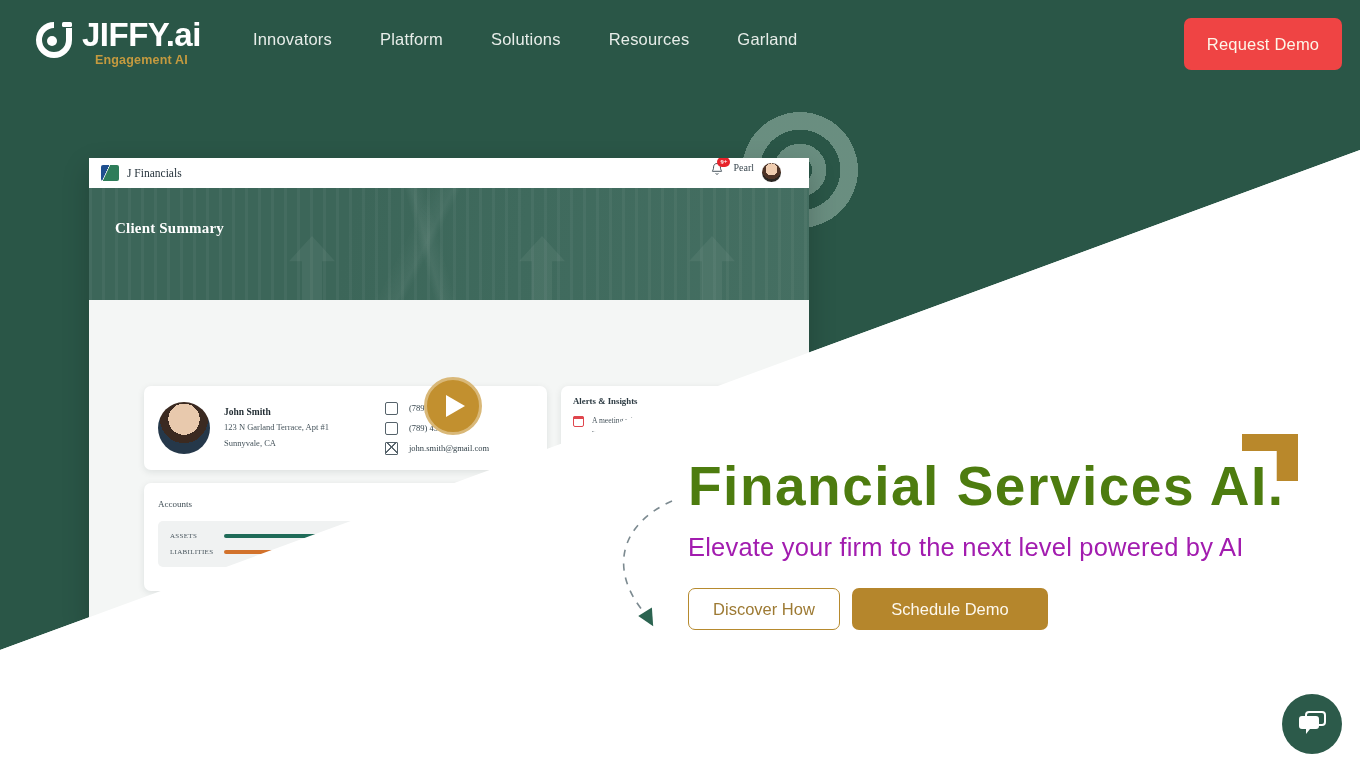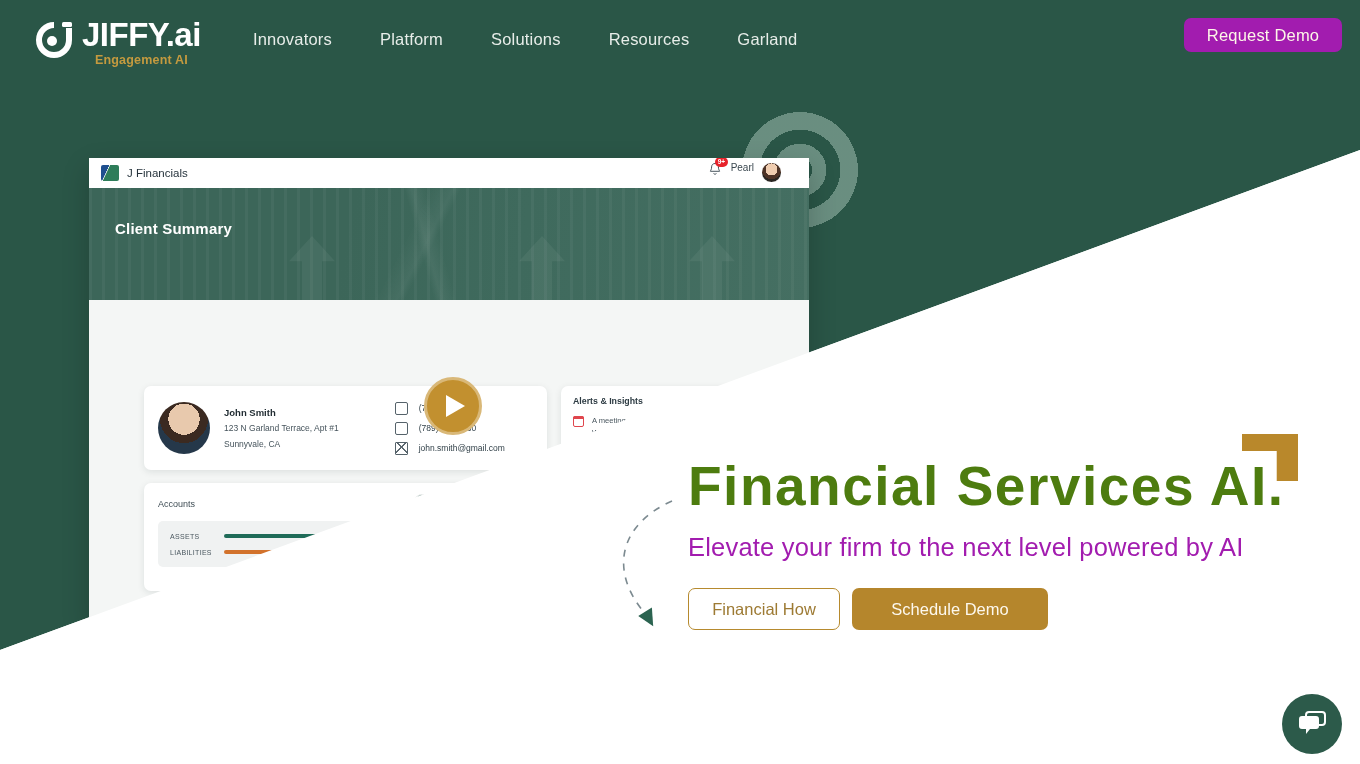--- a/index.html
+++ b/index.html
@@ -48,32 +48,33 @@
     font-size: 12.5px; font-weight: 700; color: #c49a3f;
     letter-spacing: .2px; margin-top: 1px; text-align: center;
   }
   .nav-links { display: flex; align-items: center; margin-left: 52px; }
   .nav-link {
     color: #e7ede9; font-size: 16.5px; letter-spacing: .2px;
     margin-right: 48px; cursor: pointer; white-space: nowrap;
   }
   .req-demo {
     position: absolute; right: 18px; top: 18px;
-    width: 158px; height: 34px; border-radius: 7px;
-    background: #a21caf; color: #fdf6e8;
+    width: 158px; height: 52px; border-radius: 7px;
+    background: #ef4444; color: #fdf6e8;
     font-size: 16.5px; display: flex; align-items: center; justify-content: center;
     cursor: pointer; border: none; letter-spacing: .2px;
   }
 
   
   .dash {
     position: absolute; left: 89px; top: 158px;
     width: 720px; height: 466px; z-index: 10;
     background: #f4f6f5; overflow: hidden;
     box-shadow: 0 10px 26px rgba(0,0,0,.20);
+    font-family: Liberation Serif, serif;
   }
   .dash-titlebar {
     height: 30px; background: #ffffff; display: flex; align-items: center;
     padding: 0 12px; position: relative;
   }
   .dash-logo {
     width: 18px; height: 16px; margin-right: 8px;
     background: linear-gradient(115deg, #1f4f8f 0%, #1f4f8f 32%, #ffffff 34%, #2e7d5a 38%, #2e7d5a 100%);
     border-radius: 2px;
   }
@@ -360,21 +361,21 @@
     <path d="M72 6 C 18 30, 8 78, 48 122" fill="none" stroke="#7c8a90" stroke-width="1.6" stroke-dasharray="7 7"></path>
     <polygon points="48,112 58,128 40,126" fill="#2b6350" transform="rotate(28 49 120)"></polygon>
   </svg>
 
   <div class="gold-bracket"></div>
 
   <div class="hero-copy">
     <div class="hero-h1">Financial Services AI.</div>
     <div class="hero-sub">Elevate your firm to the next level powered by AI</div>
     <div class="hero-btns">
-      <button class="btn-outline">Financial How</button>
+      <button class="btn-outline">Discover How</button>
       <button class="btn-solid">Schedule Demo</button>
     </div>
   </div>
 
   <div class="chat-bubble">
     <svg width="30" height="28" viewBox="0 0 30 28">
       <rect x="9" y="2" width="19" height="13" rx="3" fill="none" stroke="#ffffff" stroke-width="2"></rect>
       <path d="M5 6h14a3 3 0 0 1 3 3v7a3 3 0 0 1-3 3h-6l-4 5v-5H5a3 3 0 0 1-3-3V9a3 3 0 0 1 3-3Z" fill="#ffffff"></path>
     </svg>
   </div>

